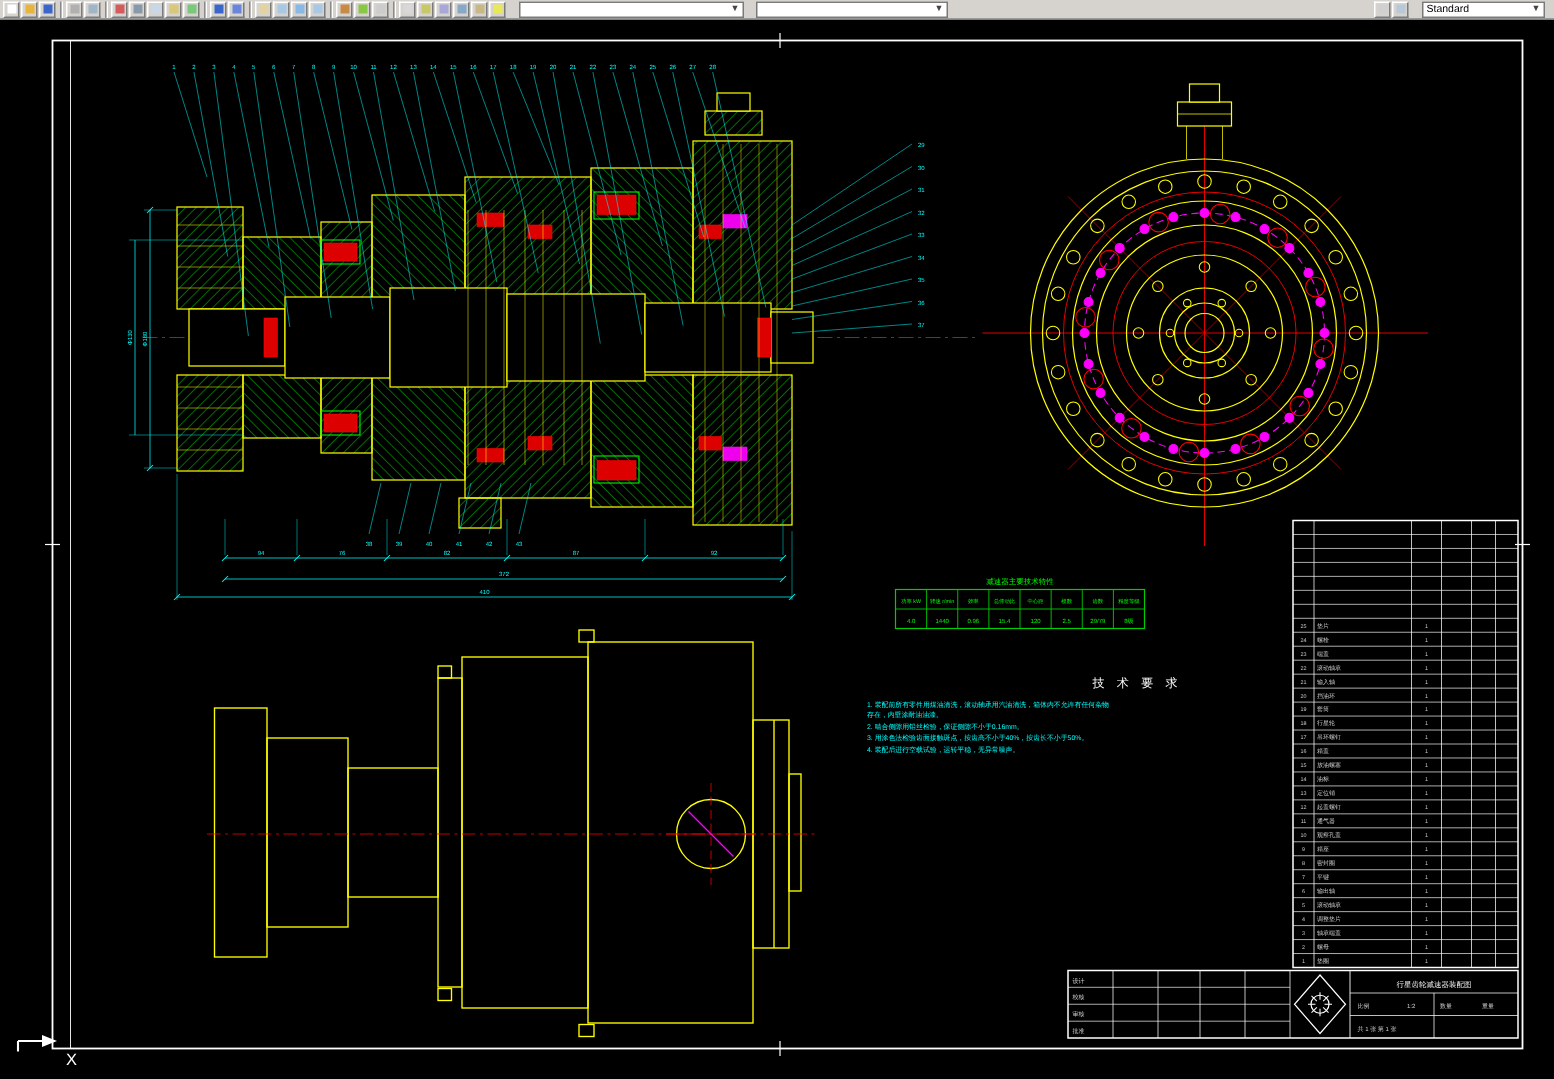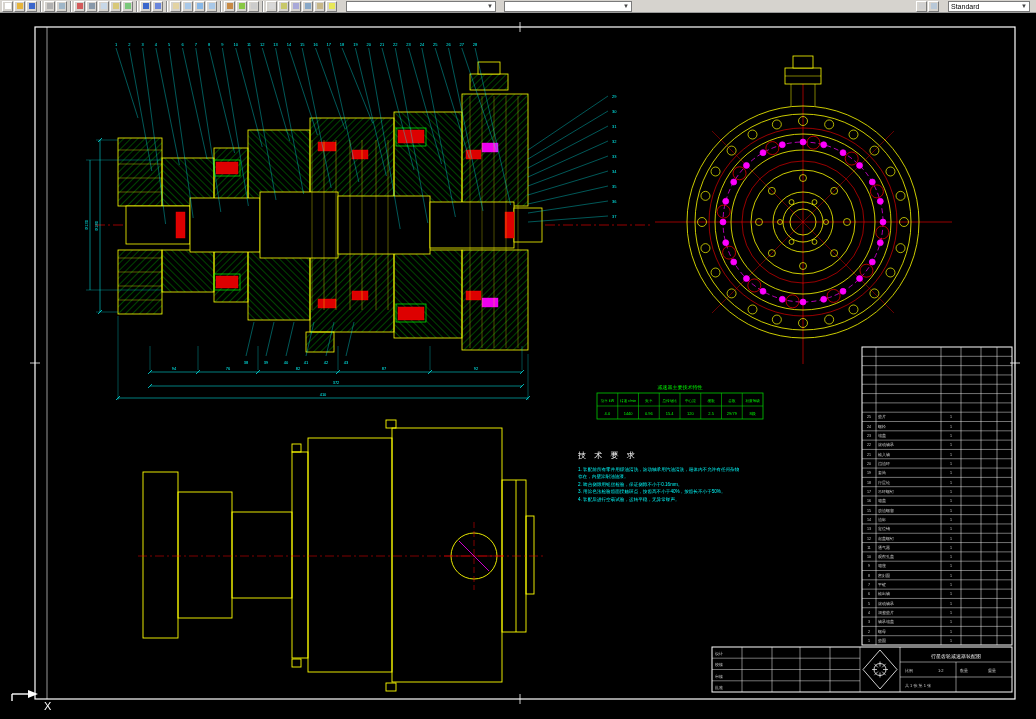--- a/index.html
+++ b/index.html
@@ -12,21 +12,21 @@
     border-color:#fff #7a7a7a #7a7a7a #fff;display:flex;align-items:center;justify-content:center;
     margin-right:1px;flex:0 0 auto}
   .tglyph{width:6px;height:6px}
   .tsep{width:2px;height:11px;border-left:1px solid #8a8a8a;border-right:1px solid #fff;margin:0 2px;flex:0 0 auto}
   .tcombo{height:11px;background:#fff;border:1px solid #7a7a7a;font-size:7px;color:#000;
     display:flex;align-items:center;justify-content:space-between;padding:0 2px;margin-left:8px;flex:0 0 auto}
   .tarrow{font-size:6px;color:#444;margin-left:3px}
   #canvas{position:absolute;top:13px;left:0;width:1036px;height:706px;cursor:crosshair}
   #cadsvg{position:absolute;top:-13px;left:0}
   #notes{position:absolute;left:578px;top:437px;width:210px;z-index:3;color:#0ff}
-  #notes .ntitle{color:#fff;font-size:8px;text-align:left;letter-spacing:3px;margin-bottom:5px}
+  #notes .ntitle{color:#fff;font-size:8px;text-align:right;letter-spacing:3px;margin-bottom:5px}
   #notes .line{font-size:4.6px;line-height:7.4px;white-space:nowrap;color:#0ff}
 </style>
 </head>
 <body>
 
 <div id="toolbar">
   <div id="tb-icons">
       <div class="ticon">
         <div class="tglyph" style="background: rgb(255, 255, 255);"></div>
       </div>

